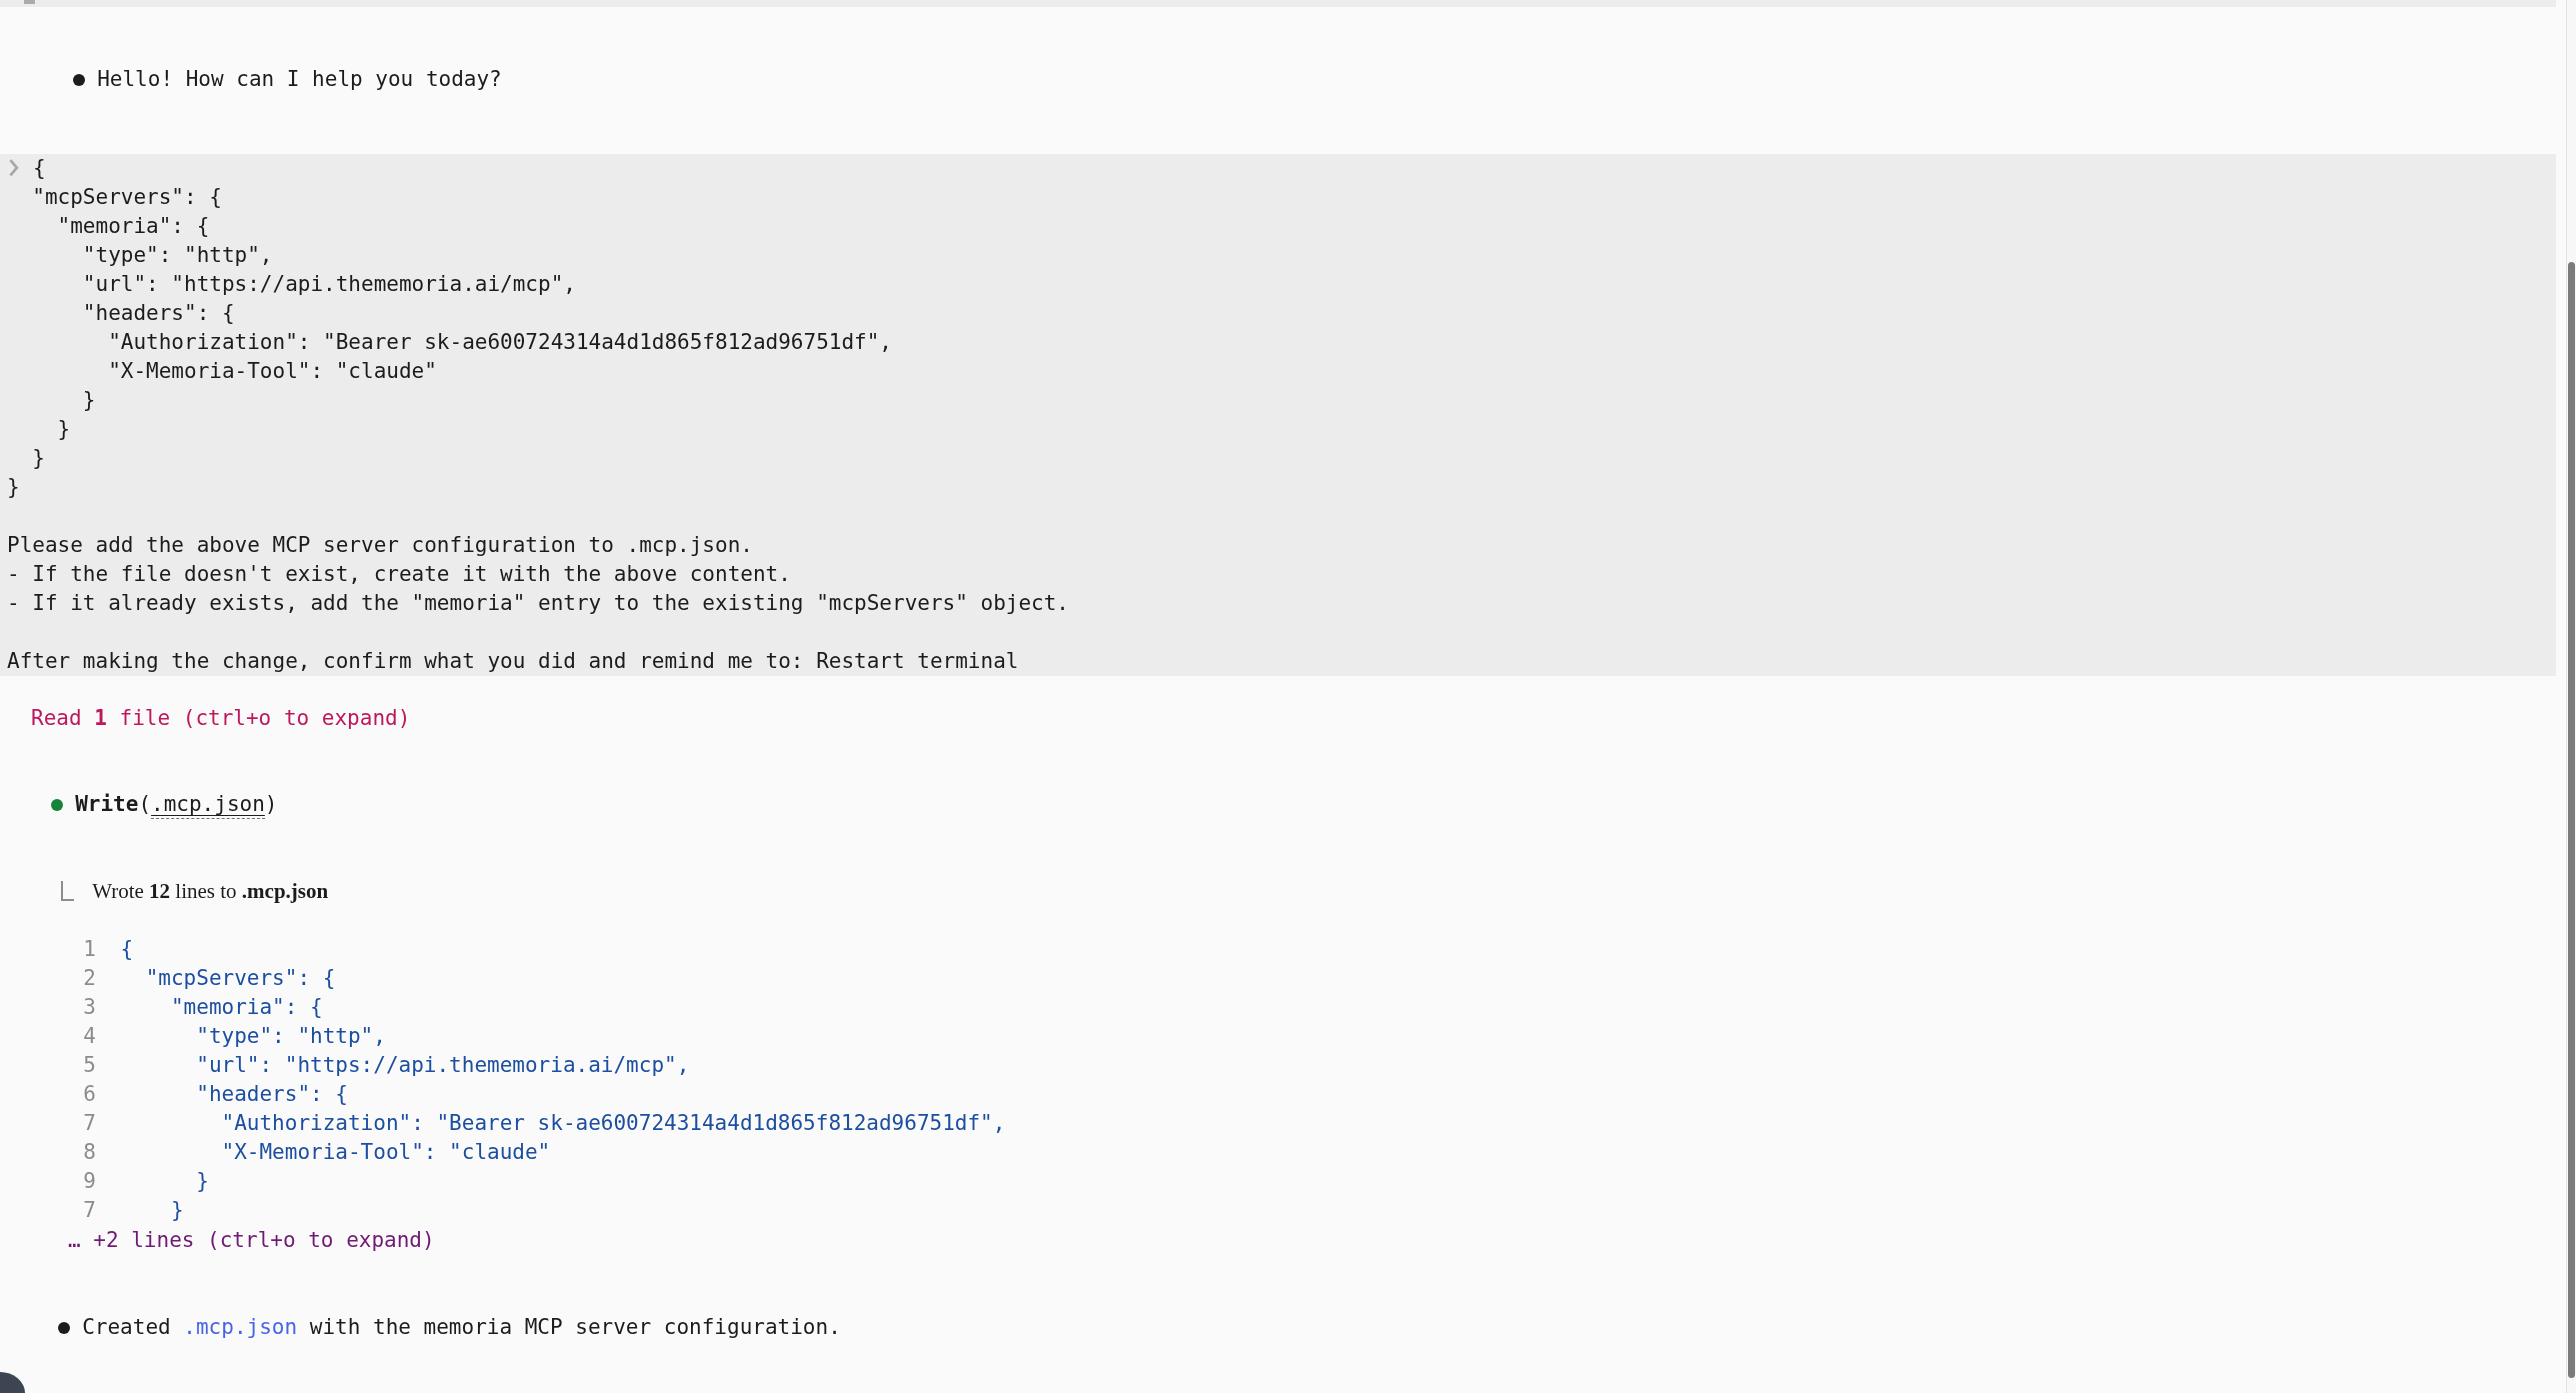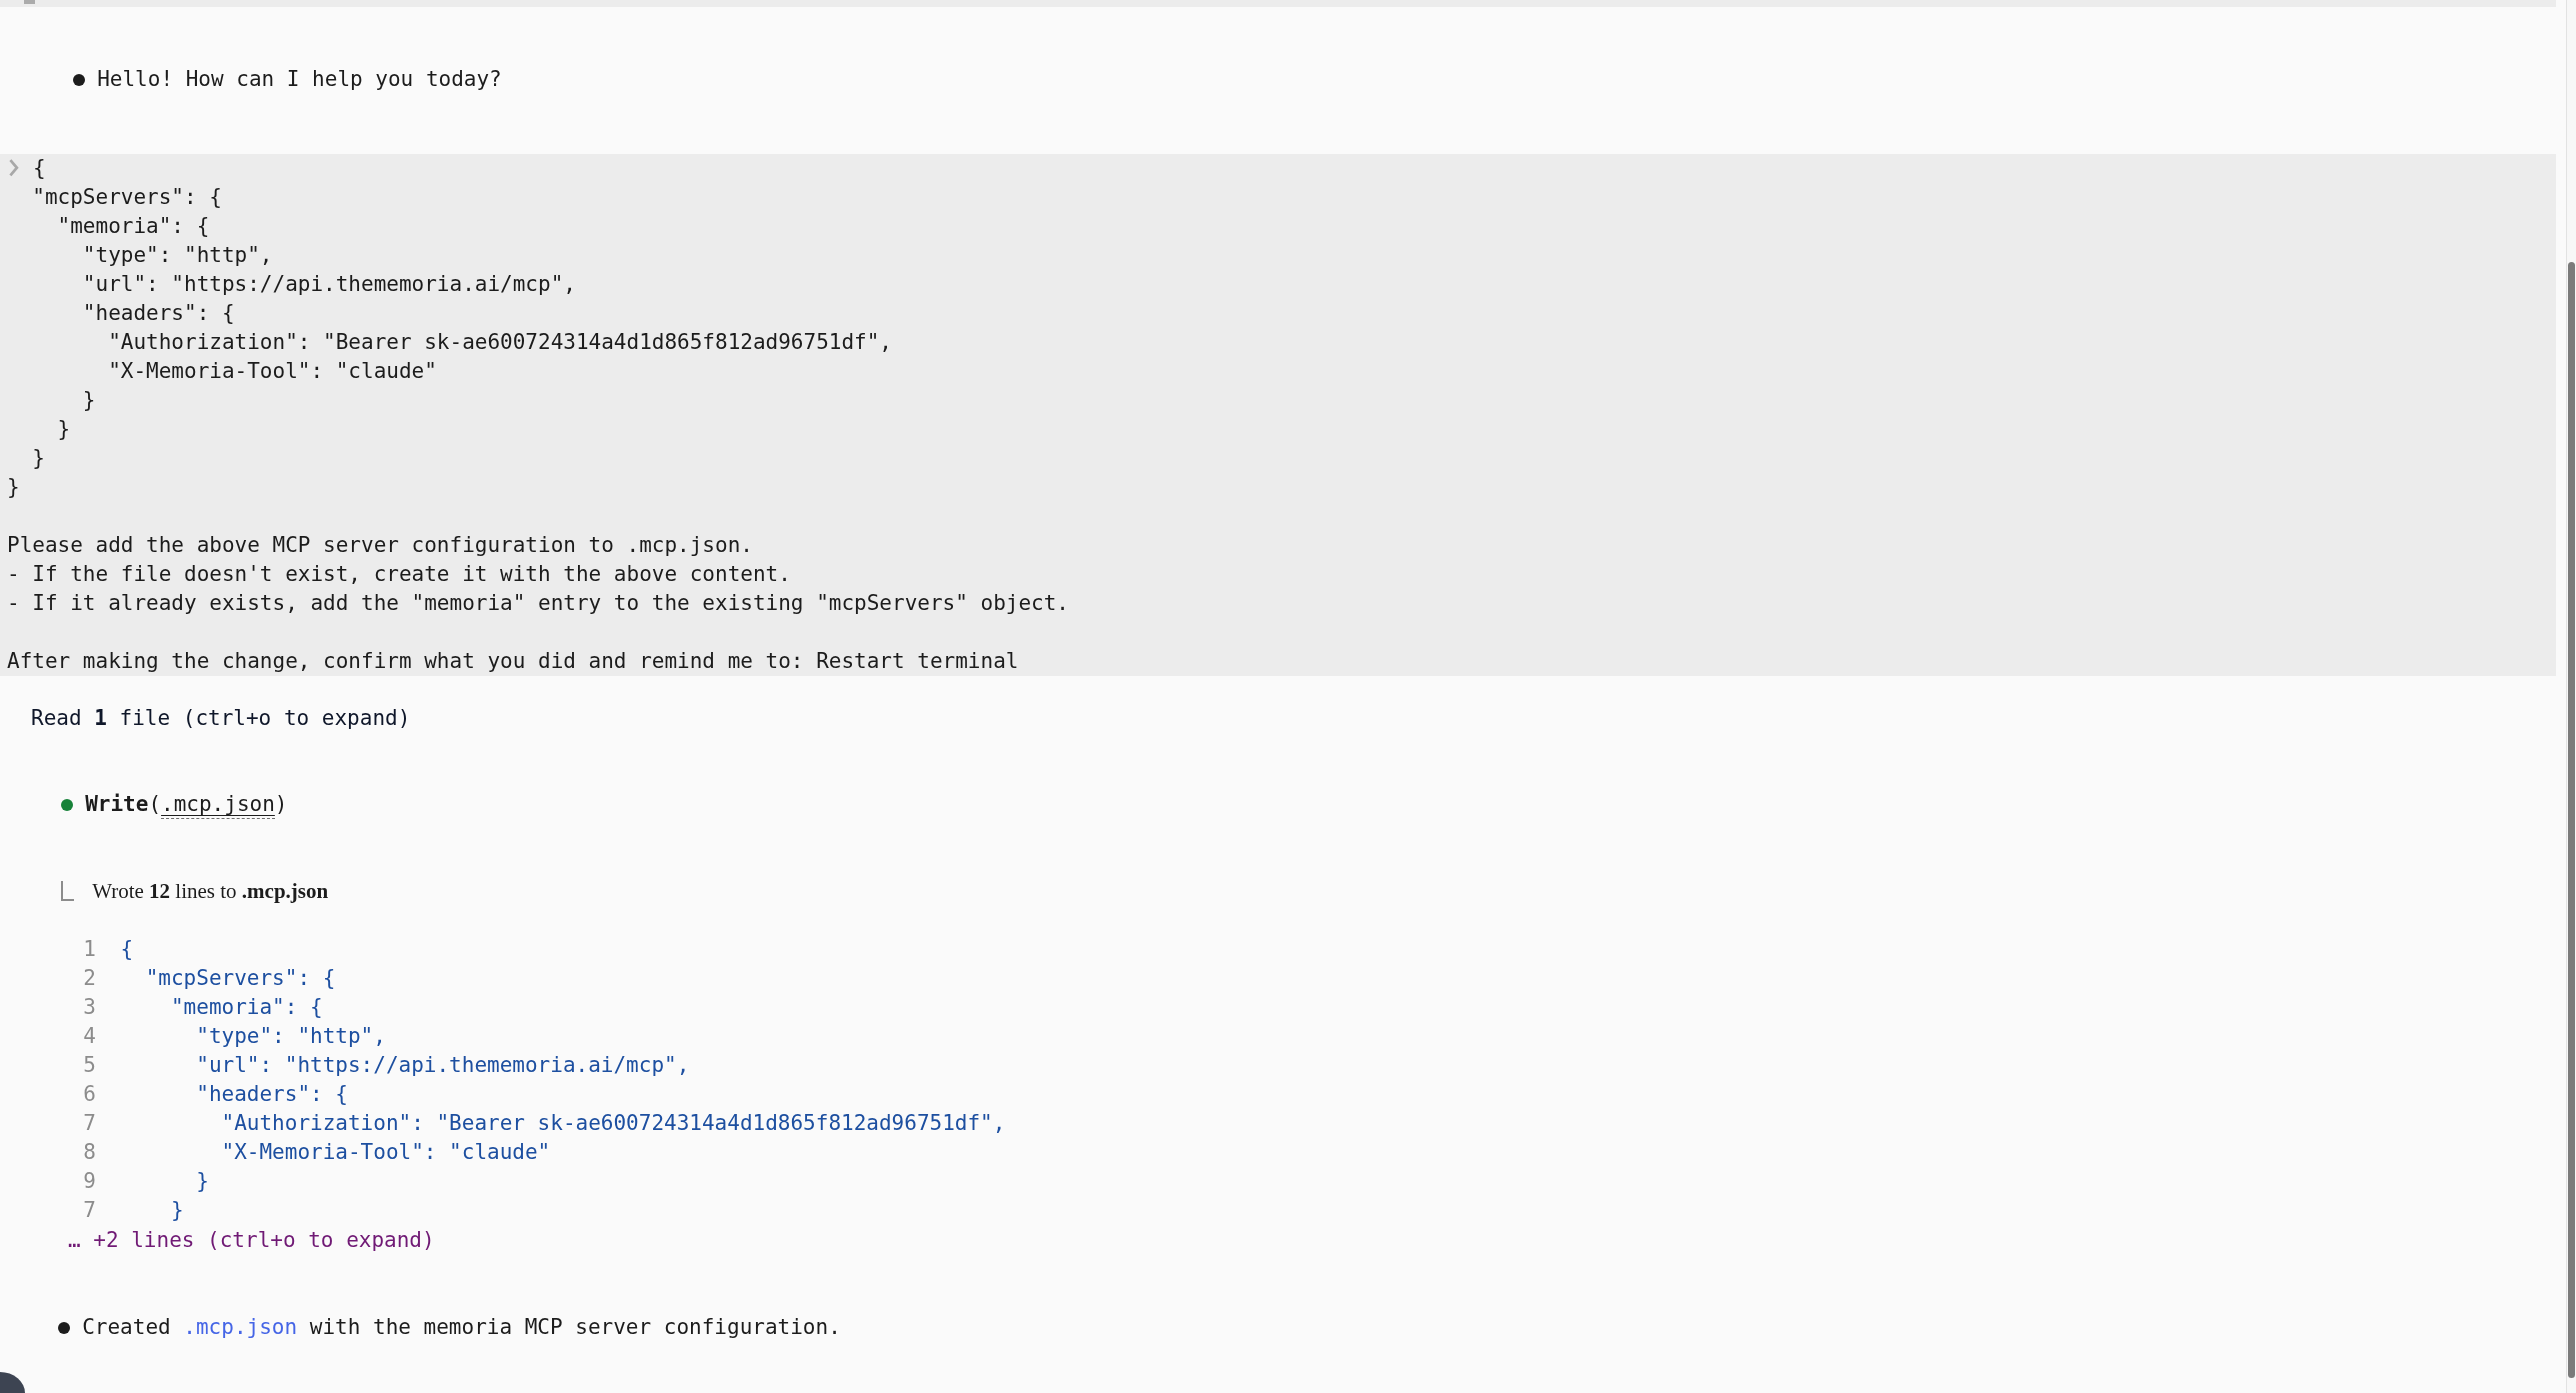--- a/index.html
+++ b/index.html
@@ -19,24 +19,24 @@
   .dot.green{background:#178239;}
 
   .hello-line{margin-top:29px;padding-left:22px;}
 
   .user-block{
     margin:31px 0 0 0;background:#ececec;width:2556px;box-sizing:border-box;
     padding:0 0 0 7px;white-space:pre;font-family:inherit;font-size:21px;line-height:29px;
   }
   .chev-svg{display:inline-block;vertical-align:-2.1px;}
 
-  .read-line{margin-top:28px;padding-left:31px;color:#0f172a;}
+  .read-line{margin-top:28px;padding-left:31px;color:#be185d;}
   .bold{font-weight:bold;}
 
-  .write-line{margin-top:28px;padding-left:10px;}
+  .write-line{margin-top:28px;padding-left:0;}
   .file-dashed{
     text-decoration:underline;text-underline-offset:3.5px;text-decoration-thickness:1.4px;
     border-bottom:1.4px dashed #6e6e6e;padding-bottom:2.1px;
   }
 
   .wrote-line{padding-left:40px;font-family:Liberation Serif, serif;}
   .elbow{
     display:inline-block;width:11.2px;height:18px;
     border-left:2.1px solid #8c8c8c;border-bottom:2.1px solid #8c8c8c;
     margin-right:18px;vertical-align:-2.8px;

